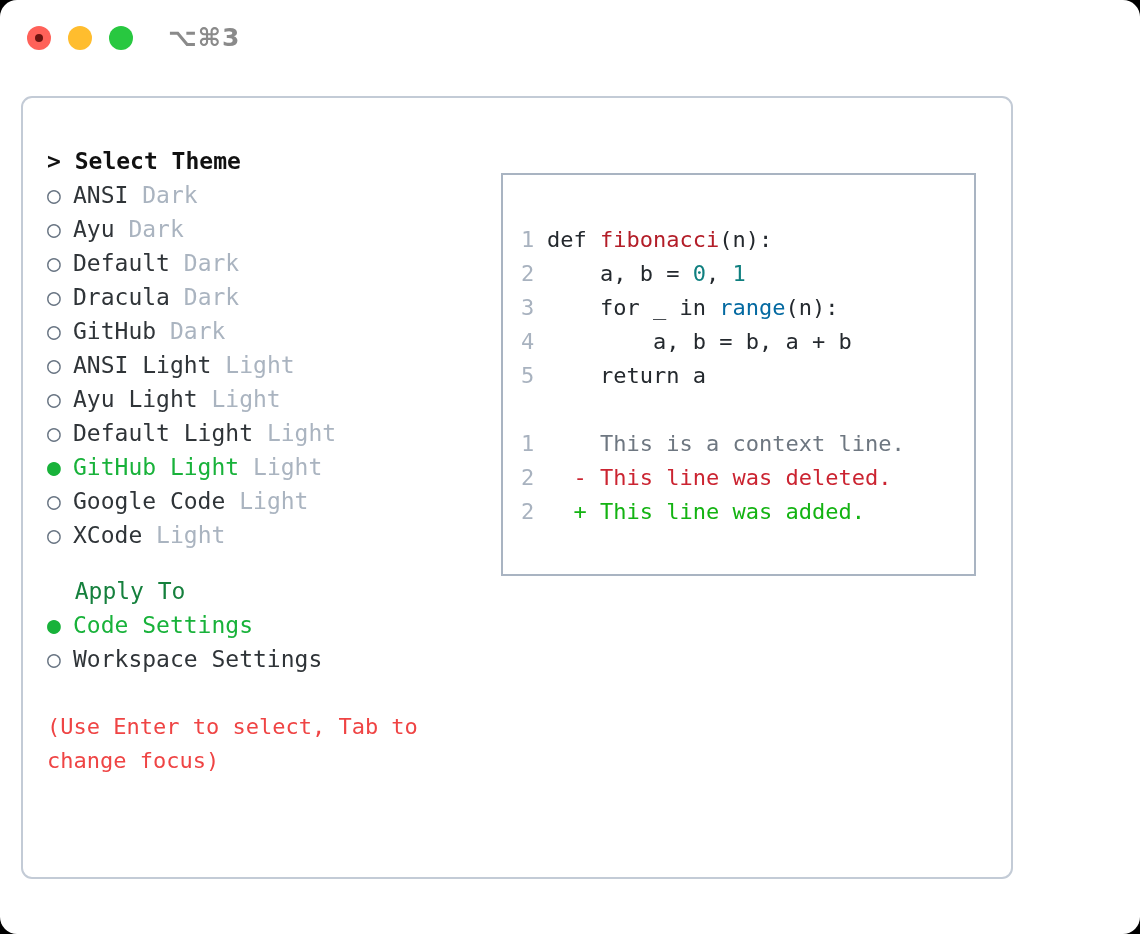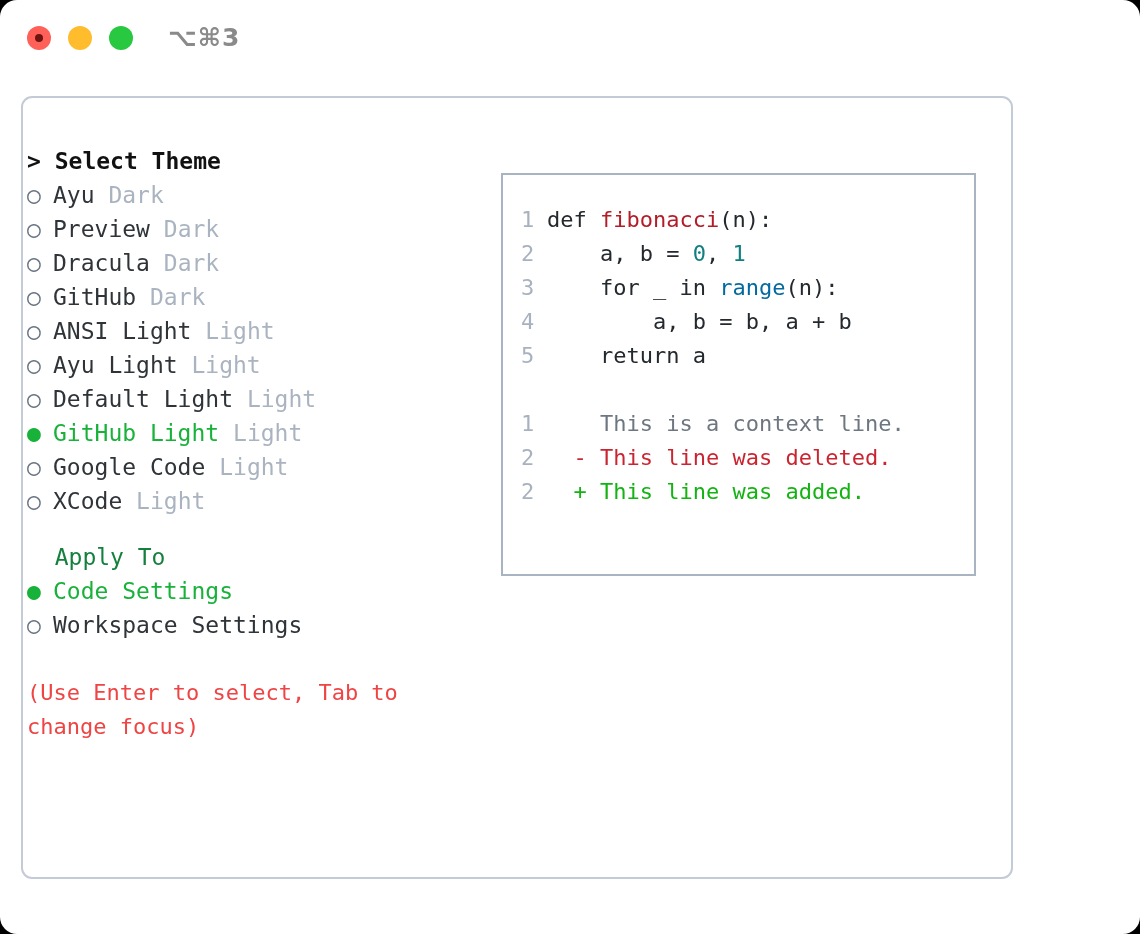--- a/index.html
+++ b/index.html
@@ -79,21 +79,21 @@
     height: 783px;
     border: 2px solid #c3cbd6;
     border-radius: 11px;
     box-sizing: border-box;
     background: #ffffff;
   }
 
   
   .left-col {
     position: absolute;
-    left: 4px;
+    left: 24px;
     top: 46px;
     width: 450px;
   }
   .section-head {
     font-size: 23px;
     font-weight: 700;
     color: #111111;
     line-height: 34px;
     white-space: pre;
   }
@@ -148,21 +148,21 @@
     font-weight: 700;
     color: #111111;
     line-height: 34px;
   }
   .preview-box {
     margin-top: 29px;
     width: 475px;
     height: 403px;
     border: 2px solid #a9b4c2;
     box-sizing: border-box;
-    padding: 28px 0 0 18px;
+    padding: 48px 0 0 18px;
   }
   .code-line {
     font-size: 22px;
     line-height: 34px;
     white-space: pre;
     color: #24292e;
   }
   .ln {
     color: #a8b2bf;
     display: inline-block;
@@ -188,22 +188,23 @@
       <div class="light light-green"></div>
     </div>
     <div class="shortcut">⌥⌘3</div>
   </div>
 
   <div class="panel">
 
     <div class="left-col">
       <div class="section-head">&gt; Select Theme</div>
       <ul class="theme-list" id="theme-list">
+          <li class="row"><span class="bullet">○</span><span class="label">ANSI</span><span class="tag">&nbsp;</span><span class="tag">Dark</span></li>
           <li class="row"><span class="bullet">○</span><span class="label">Ayu</span><span class="tag">&nbsp;</span><span class="tag">Dark</span></li>
-          <li class="row"><span class="bullet">○</span><span class="label">Preview</span><span class="tag">&nbsp;</span><span class="tag">Dark</span></li>
+          <li class="row"><span class="bullet">○</span><span class="label">Default</span><span class="tag">&nbsp;</span><span class="tag">Dark</span></li>
           <li class="row"><span class="bullet">○</span><span class="label">Dracula</span><span class="tag">&nbsp;</span><span class="tag">Dark</span></li>
           <li class="row"><span class="bullet">○</span><span class="label">GitHub</span><span class="tag">&nbsp;</span><span class="tag">Dark</span></li>
           <li class="row"><span class="bullet">○</span><span class="label">ANSI Light</span><span class="tag">&nbsp;</span><span class="tag">Light</span></li>
           <li class="row"><span class="bullet">○</span><span class="label">Ayu Light</span><span class="tag">&nbsp;</span><span class="tag">Light</span></li>
           <li class="row"><span class="bullet">○</span><span class="label">Default Light</span><span class="tag">&nbsp;</span><span class="tag">Light</span></li>
           <li class="row selected"><span class="bullet sel">●</span><span class="label">GitHub Light</span><span class="tag">&nbsp;</span><span class="tag">Light</span></li>
           <li class="row"><span class="bullet">○</span><span class="label">Google Code</span><span class="tag">&nbsp;</span><span class="tag">Light</span></li>
           <li class="row"><span class="bullet">○</span><span class="label">XCode</span><span class="tag">&nbsp;</span><span class="tag">Light</span></li>
         </ul>
 

